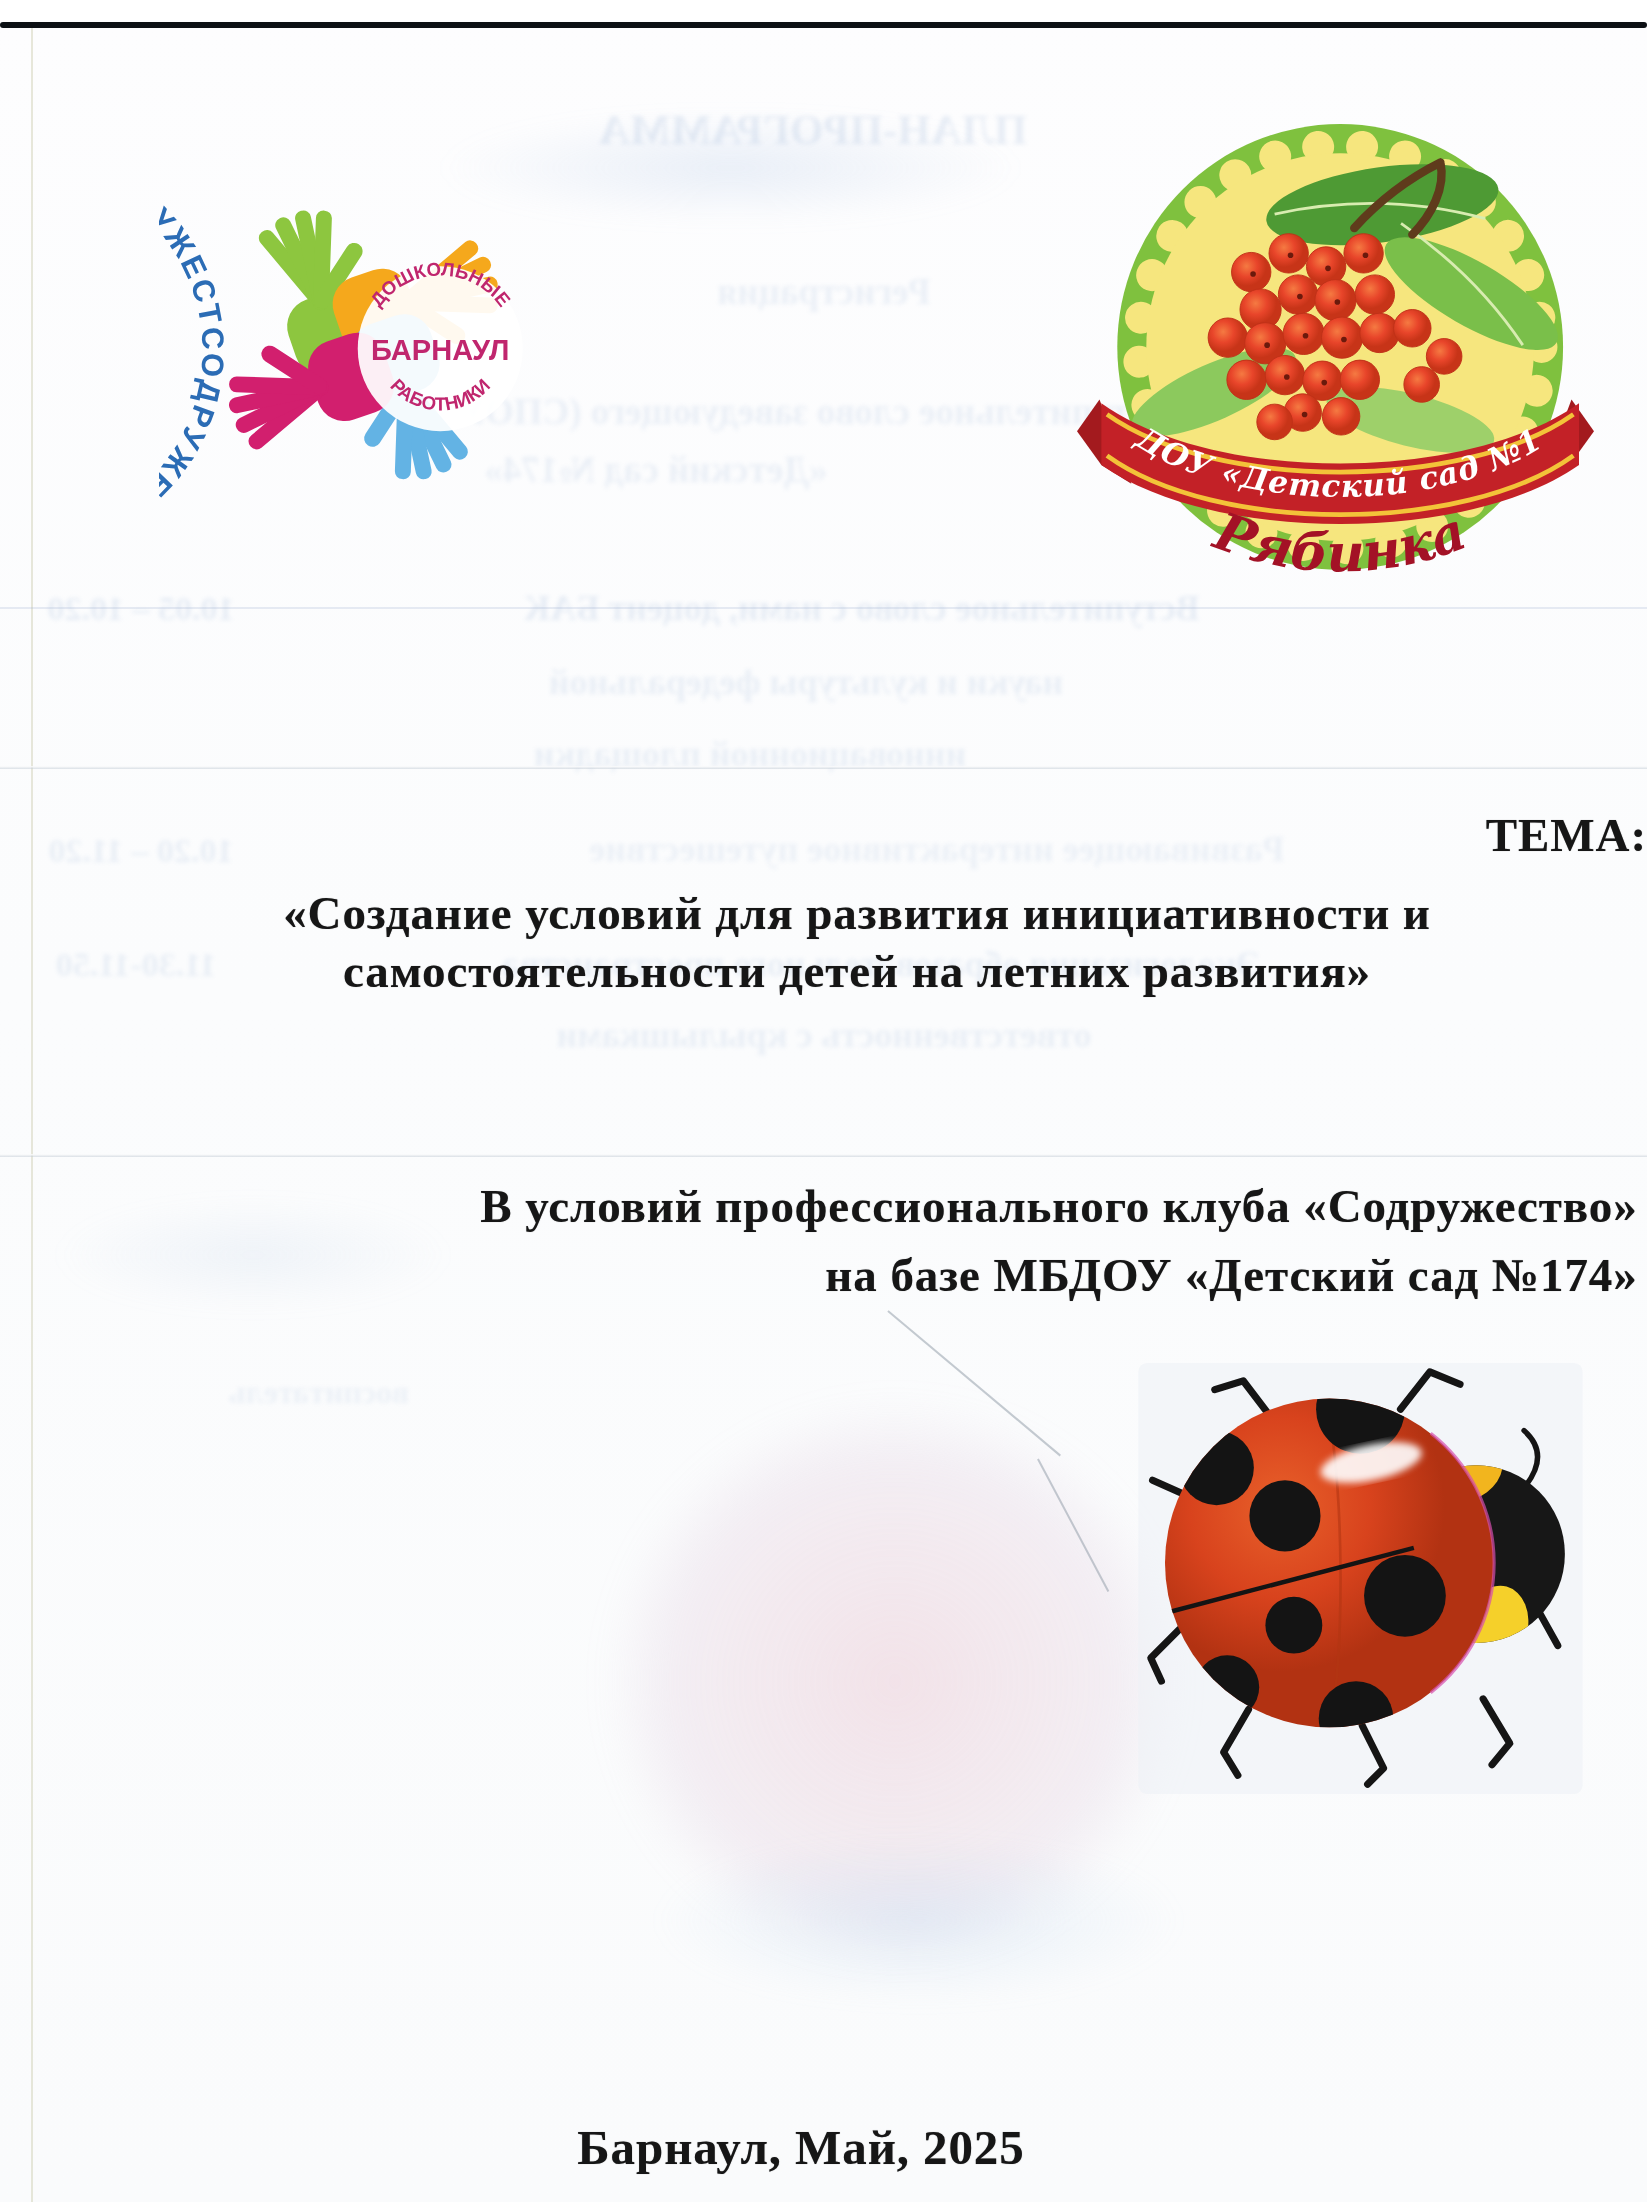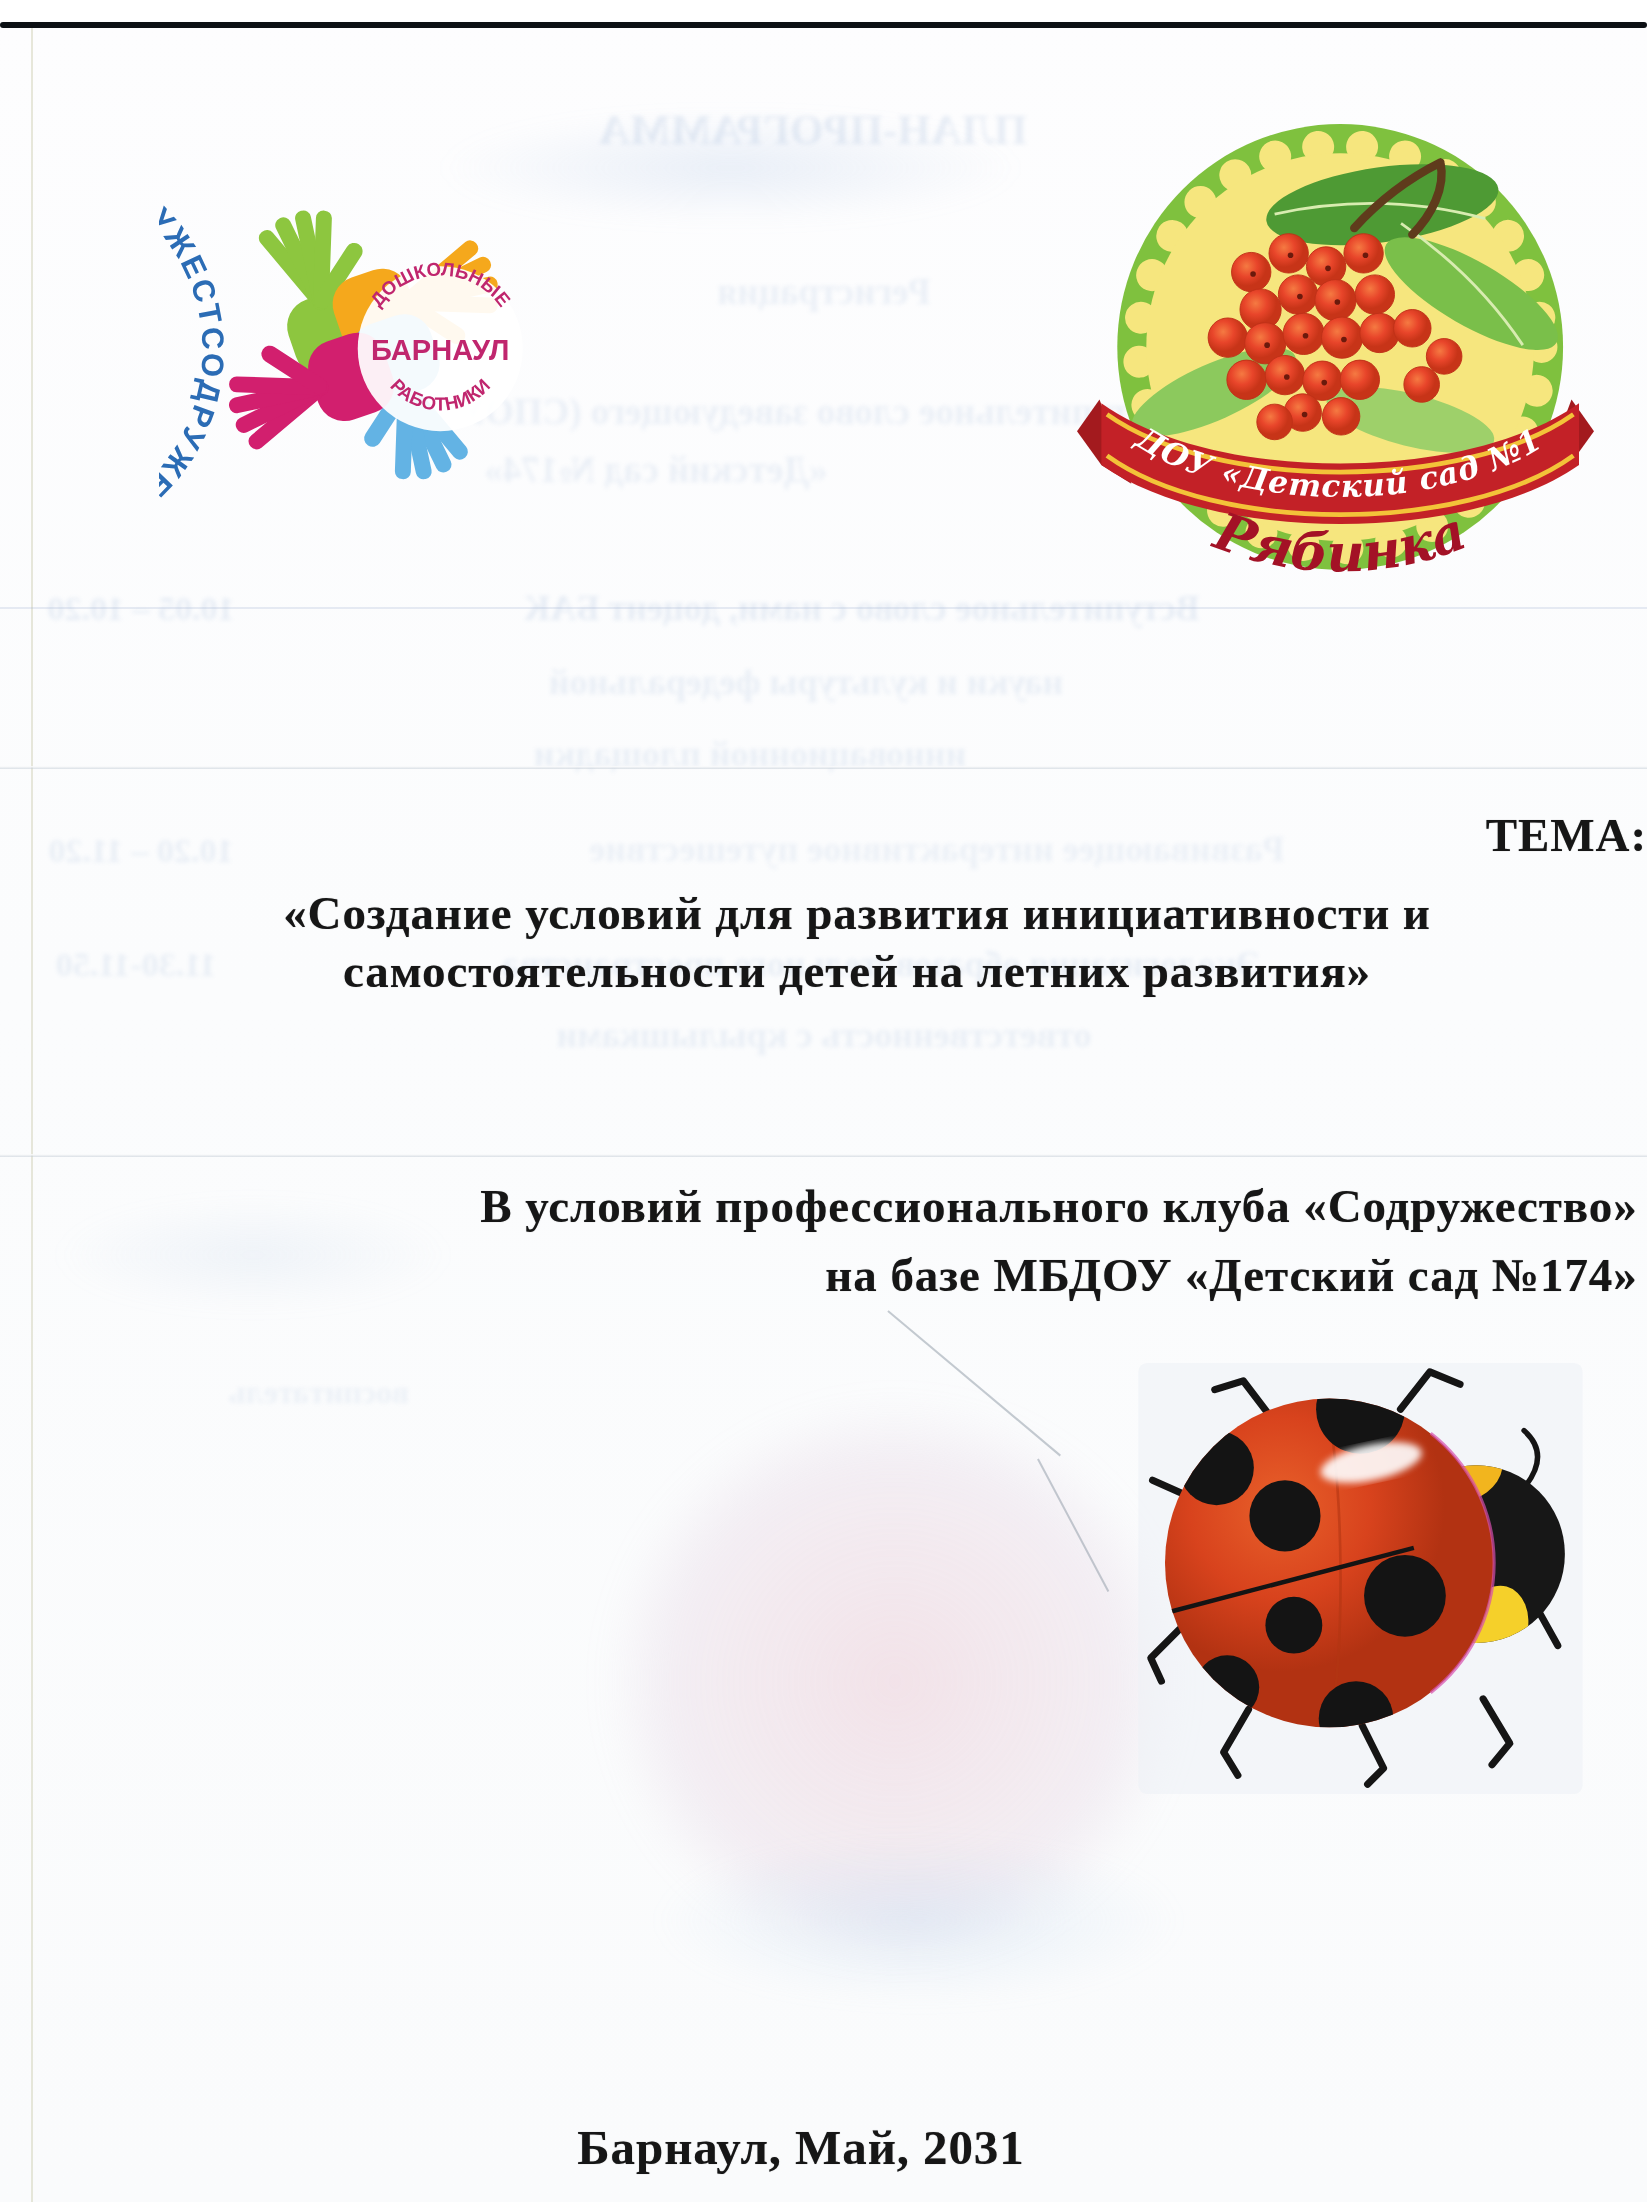--- a/index.html
+++ b/index.html
@@ -278,15 +278,15 @@
           <circle cx="175" cy="295" r="32"></circle>
           <circle cx="100" cy="365" r="36"></circle>
           <circle cx="245" cy="400" r="42"></circle>
         </g>
         <path d="M28,282 L310,208" stroke="#141414" stroke-width="5" fill="none"></path>
       </g>
       <ellipse cx="262" cy="112" rx="58" ry="20" fill="#ffffff" opacity="0.9" transform="rotate(-12 262 112)" filter="url(#soft)"></ellipse>
     </g>
   </svg>
 
-  <div class="t footer-line">Барнаул, Май, 2031</div>
+  <div class="t footer-line">Барнаул, Май, 2025</div>
 </div>
 
 
 </body></html>

